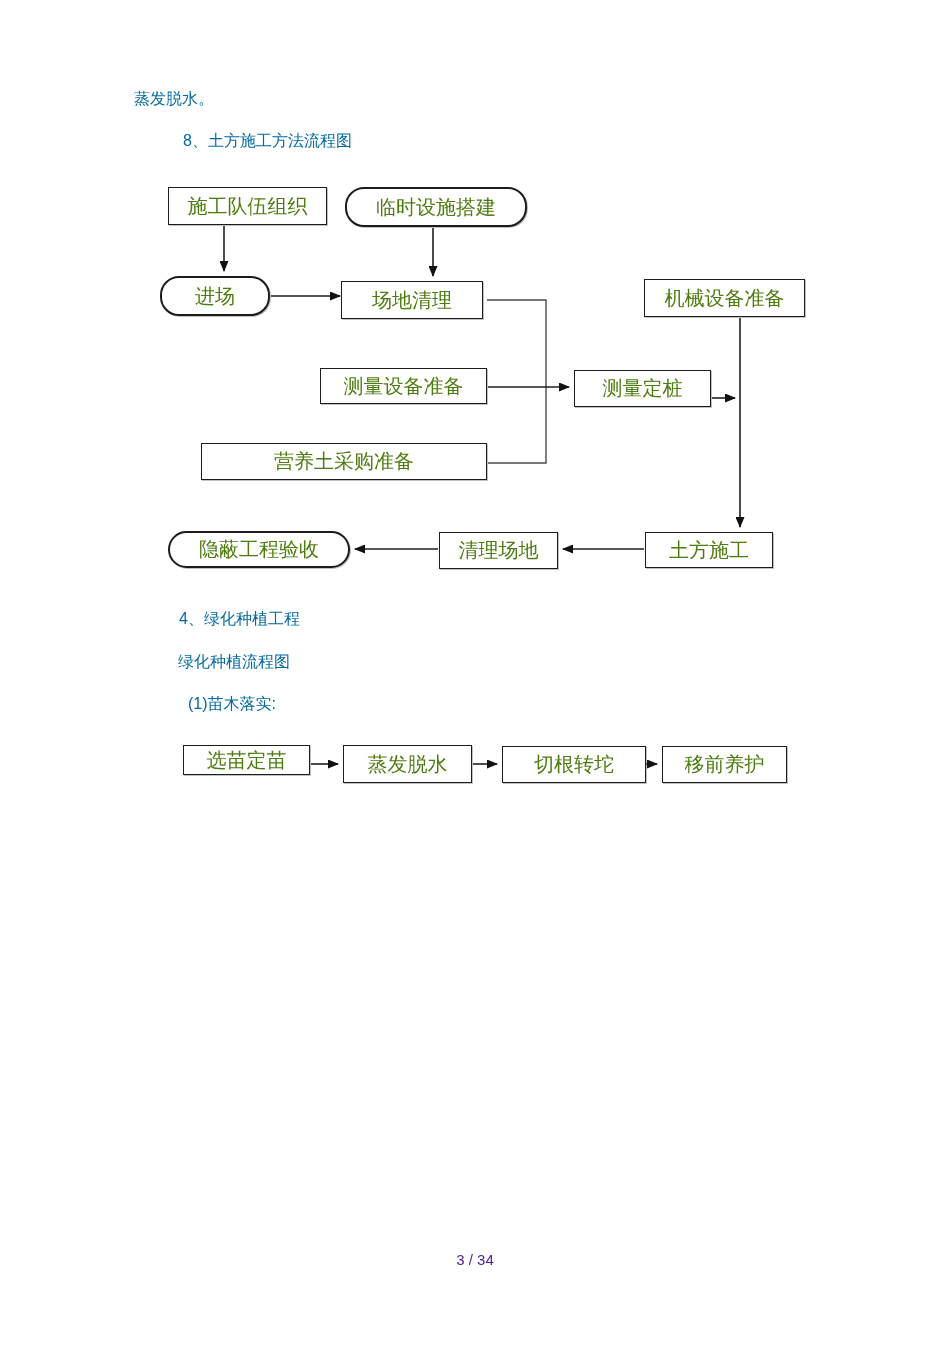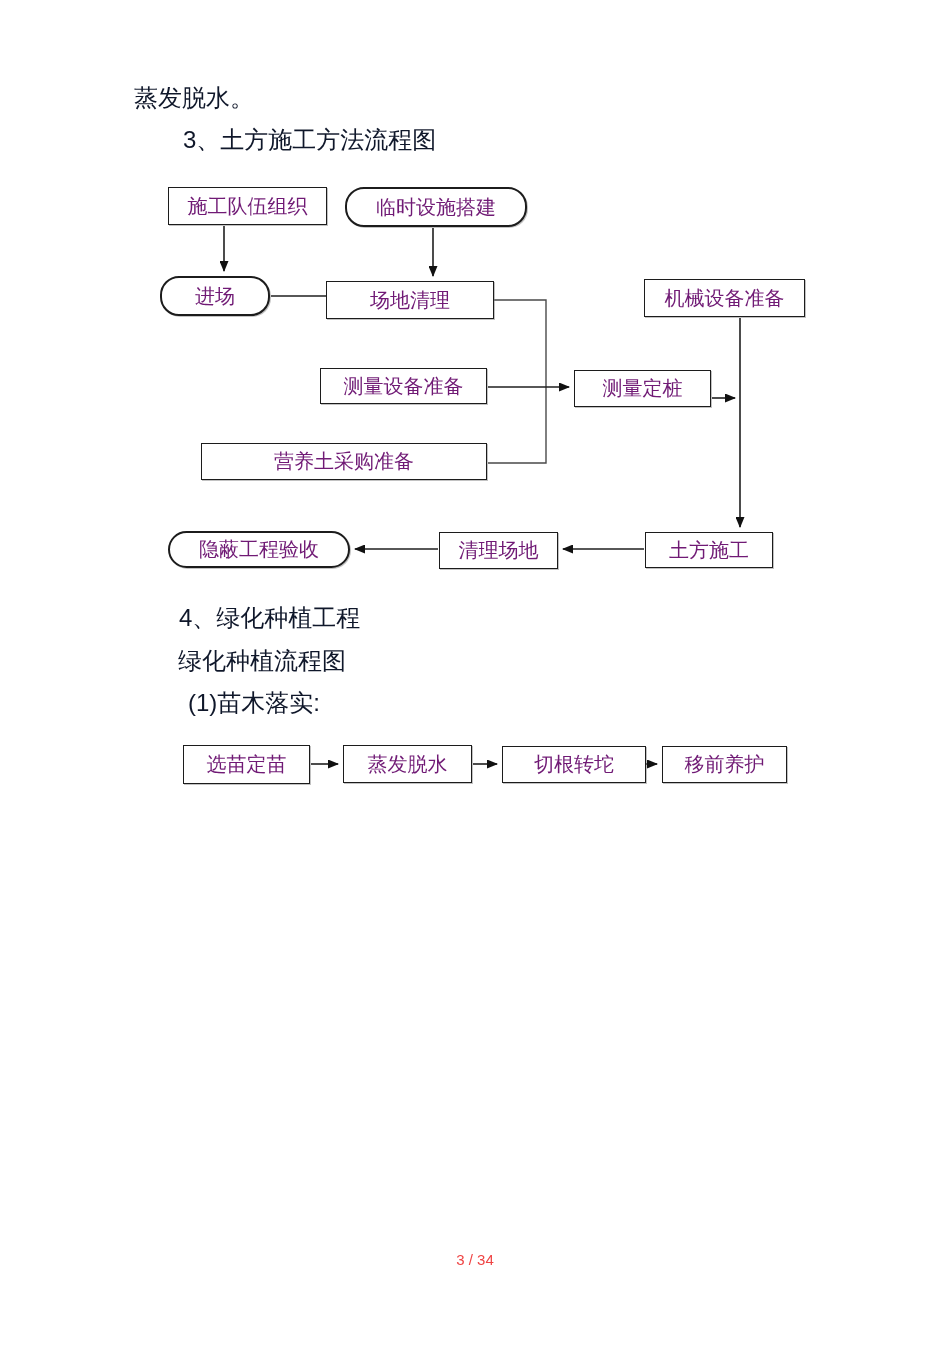--- a/index.html
+++ b/index.html
@@ -7,62 +7,63 @@
     position:relative;
     width:950px;height:1346px;
     margin:0 auto;
     background:#ffffff;
     font-family:"Liberation Sans", sans-serif;
     color:#111;
     overflow:hidden;
   }
   .text{
     position:absolute;
-    font-size:24px;
+    font-size:16px;
     line-height:1.15;
     white-space:nowrap;
-    color:#0f172a;
+    color:#0369a1;
+    margin-top:6px;
   }
   .node{
     position:absolute;
     box-sizing:border-box;
     border:1.5px solid #1c1c1c;
     background:#fff;
     display:flex;
     align-items:center;
     justify-content:center;
     font-size:20px;
-    color:#701a75;
+    color:#4d7c0f;
     white-space:nowrap;
     box-shadow:1px 1px 0 rgba(120,120,120,.45);
   }
   .node.thick{border-width:2.2px;border-radius:19px;}
   .connectors{
     position:absolute;
     left:0;top:0;
     width:950px;height:1346px;
     pointer-events:none;
   }
   .pagenum{
     position:absolute;
     left:0;top:1251px;
     width:100%;
     text-align:center;
     font-size:15px;
-    color:#ef4444;
+    color:#4c1d95;
   }
 </style>
 </head>
 <body>
 
 <div class="page">
 
   <div class="text" style="left:134px;top:84px">蒸发脱水。</div>
 
-  <div class="text" style="left:183px;top:126px">3、土方施工方法流程图</div>
+  <div class="text" style="left:183px;top:126px">8、土方施工方法流程图</div>
 
   <div class="text" style="left:179px;top:604px">4、绿化种植工程</div>
 
   <div class="text" style="left:178px;top:647px">绿化种植流程图</div>
 
   <div class="text" style="left:188px;top:689px">(1)苗木落实:</div>
 
   <svg class="connectors" width="950" height="1346" viewBox="0 0 950 1346" xmlns="http://www.w3.org/2000/svg">
     <defs>
       <marker id="arrow" markerWidth="11" markerHeight="9" refX="10" refY="4.5" orient="auto" markerUnits="userSpaceOnUse">
@@ -96,37 +97,37 @@
       <path d="M631,764 L657,764" marker-end="url(#arrow)"></path>
     </g>
   </svg>
 
   <div class="node" style="left:168px;top:187px;width:159px;height:38px">施工队伍组织</div>
 
   <div class="node thick" style="left:345px;top:187px;width:182px;height:40px">临时设施搭建</div>
 
   <div class="node thick" style="left:160px;top:276px;width:110px;height:40px">进场</div>
 
-  <div class="node" style="left:326px;top:281px;width:168px;height:38px">场地清理</div>
+  <div class="node" style="left:341px;top:281px;width:142px;height:38px">场地清理</div>
 
   <div class="node" style="left:644px;top:279px;width:161px;height:38px">机械设备准备</div>
 
   <div class="node" style="left:320px;top:368px;width:167px;height:36px">测量设备准备</div>
 
   <div class="node" style="left:574px;top:370px;width:137px;height:37px">测量定桩</div>
 
   <div class="node thick" style="left:168px;top:531px;width:182px;height:37px">隐蔽工程验收</div>
 
   <div class="node" style="left:201px;top:443px;width:286px;height:37px">营养土采购准备</div>
 
   <div class="node" style="left:439px;top:532px;width:119px;height:37px">清理场地</div>
 
   <div class="node" style="left:645px;top:532px;width:128px;height:36px">土方施工</div>
 
-  <div class="node" style="left:183px;top:745px;width:127px;height:39px">选苗定苗</div>
+  <div class="node" style="left:183px;top:745px;width:127px;height:30px">选苗定苗</div>
 
   <div class="node" style="left:343px;top:745px;width:129px;height:38px">蒸发脱水</div>
 
   <div class="node" style="left:502px;top:746px;width:144px;height:37px">切根转坨</div>
 
   <div class="node" style="left:662px;top:746px;width:125px;height:37px">移前养护</div>
 
   <div class="pagenum">3 / 34</div>
 
 </div>

